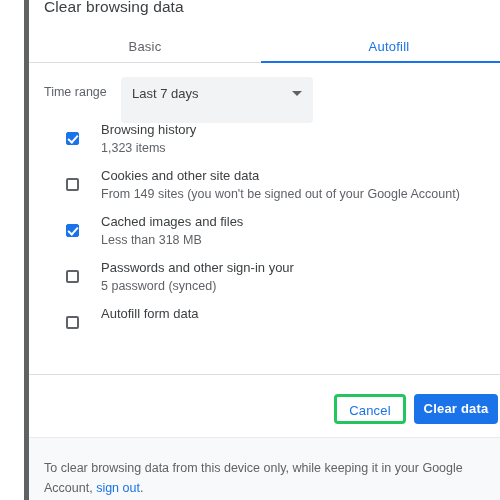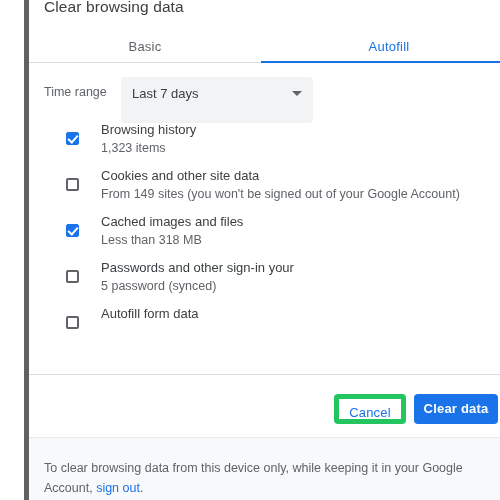--- a/index.html
+++ b/index.html
@@ -284,21 +284,21 @@
     font-size: 13px;
     box-sizing: border-box;
     text-align: center;
     cursor: pointer;
     letter-spacing: 0.2px;
   }
   .btn-cancel {
     right: 111px;
     width: 72px;
     line-height: 28px;
-    border: 5px solid #22c55e;
+    border: 3px solid #22c55e;
     background: #ffffff;
     color: #1a73e8;
   }
   .btn-primary {
     right: 19px;
     width: 84px;
     line-height: 30px;
     background: #1a73e8;
     color: #ffffff;
     font-weight: bold;

